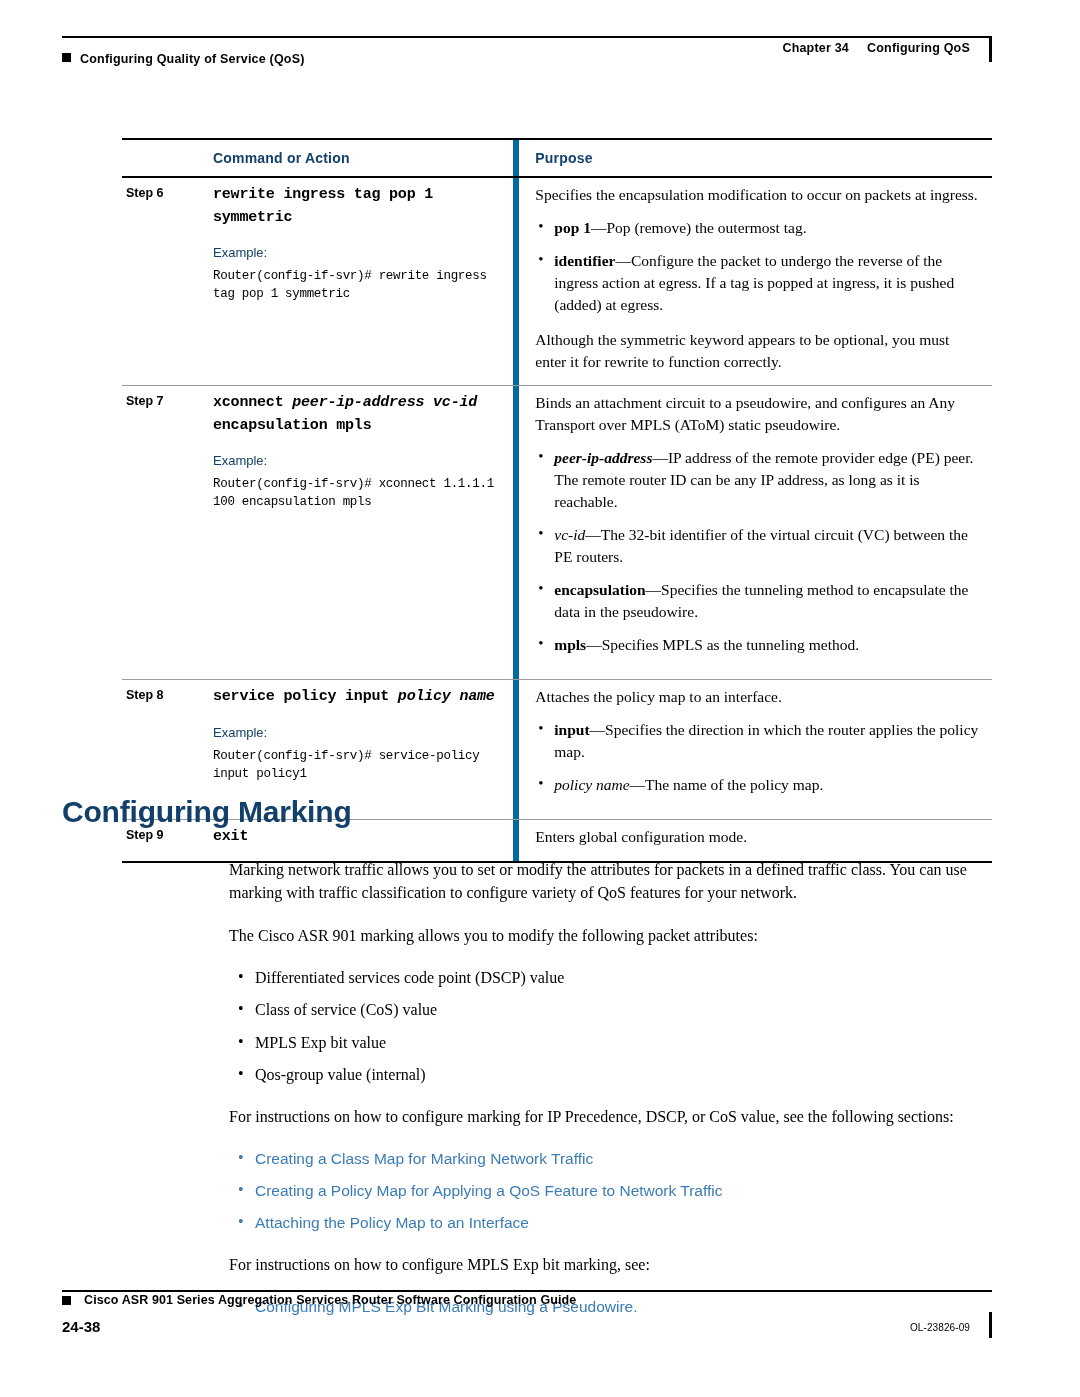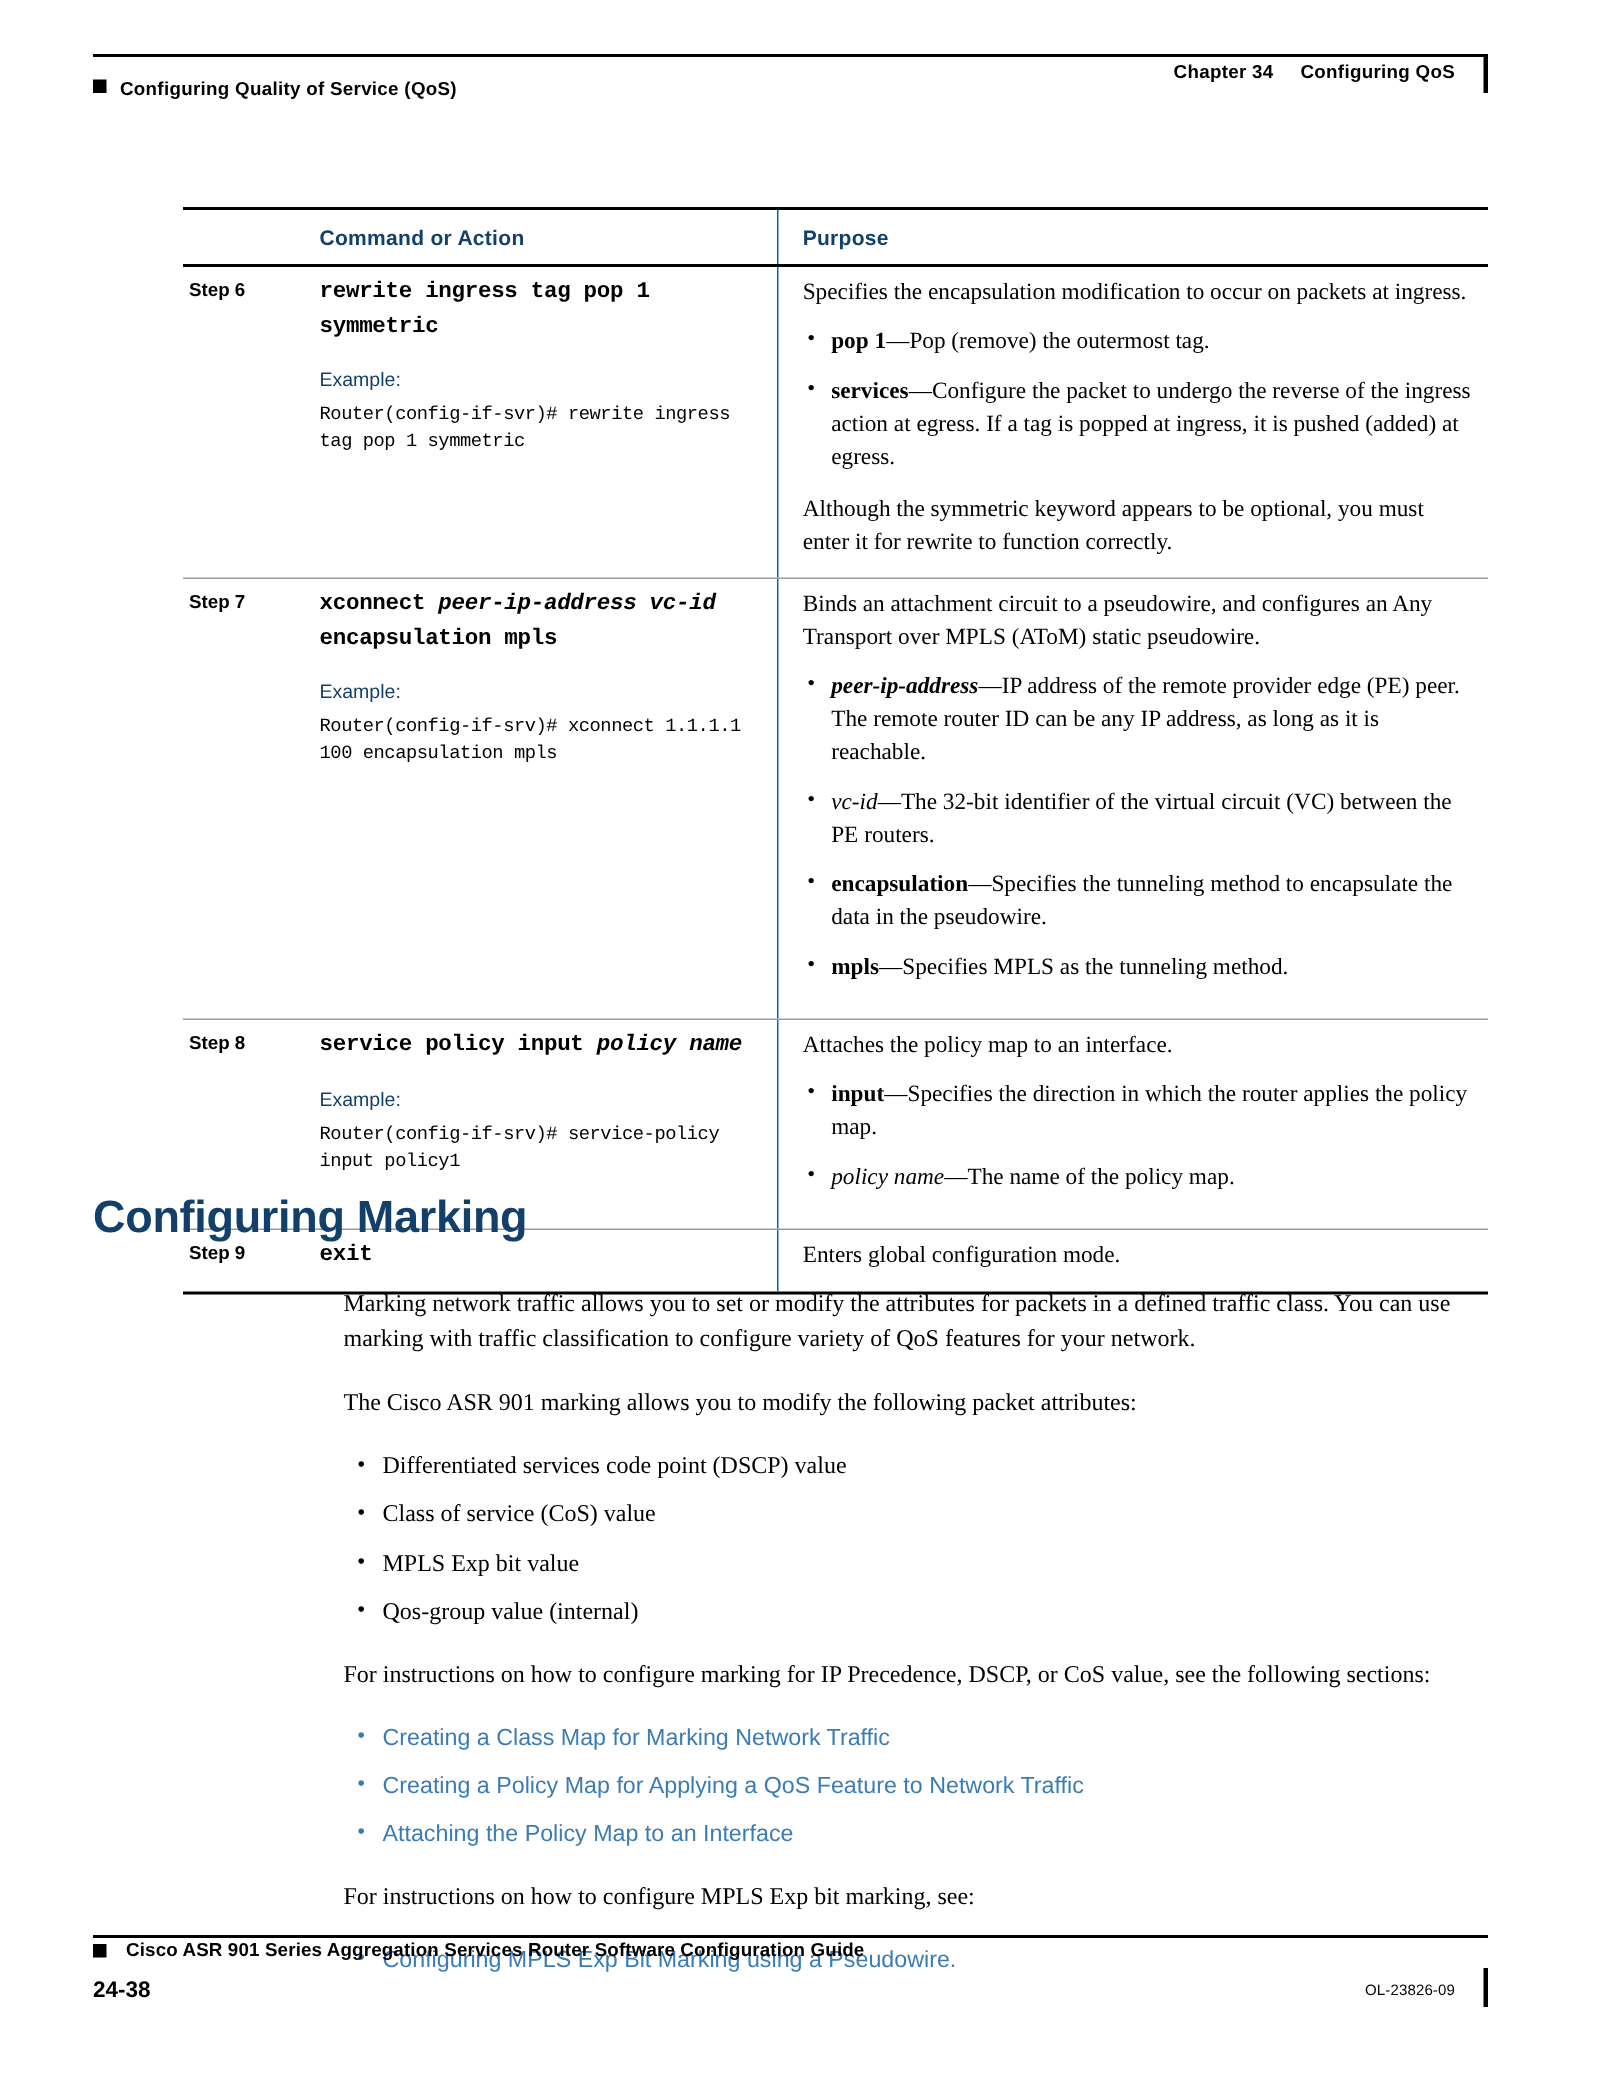--- a/index.html
+++ b/index.html
@@ -103,21 +103,21 @@
     box-sizing: border-box;
     padding: 8px 0 0 4px;
     font-family: "Liberation Sans", sans-serif;
     font-size: 12.5px;
     font-weight: bold;
   }
   .col-cmd {
     width: 328px;
     box-sizing: border-box;
     padding: 6px 10px 12px 8px;
-    border-right: 1px solid #0369a1;
+    border-right: 6px solid #0369a1;
     margin-left: 37px;
   }
   .col-purpose {
     width: 494px;
     box-sizing: border-box;
     padding: 6px 8px 12px 16px;
   }
   .hdr-label {
     font-family: "Liberation Sans", sans-serif;
     font-size: 14px;
@@ -340,21 +340,21 @@
       <div class="col-step">Step 6</div>
       <div class="col-cmd">
         <div class="cmd-bold">rewrite ingress tag pop 1 symmetric</div>
         <div class="example-label">Example:</div>
         <div class="cmd-plain">Router(config-if-svr)# rewrite ingress tag pop 1 symmetric</div>
       </div>
       <div class="col-purpose">
         <div class="purpose-text">Specifies the encapsulation modification to occur on packets at ingress.</div>
         <ul class="bullets">
           <li><span class="bold">pop 1</span>—Pop (remove) the outermost tag.</li>
-          <li><span class="bold">services</span>—Configure the packet to undergo the reverse of the ingress action at egress. If a tag is popped at ingress, it is pushed (added) at egress.</li>
+          <li><span class="bold">identifier</span>—Configure the packet to undergo the reverse of the ingress action at egress. If a tag is popped at ingress, it is pushed (added) at egress.</li>
         </ul>
         <div class="para-gap">Although the symmetric keyword appears to be optional, you must enter it for rewrite to function correctly.</div>
       </div>
     </div>
 
     <div class="hrule thin"></div>
 
     <div class="trow">
       <div class="col-step">Step 7</div>
       <div class="col-cmd">

